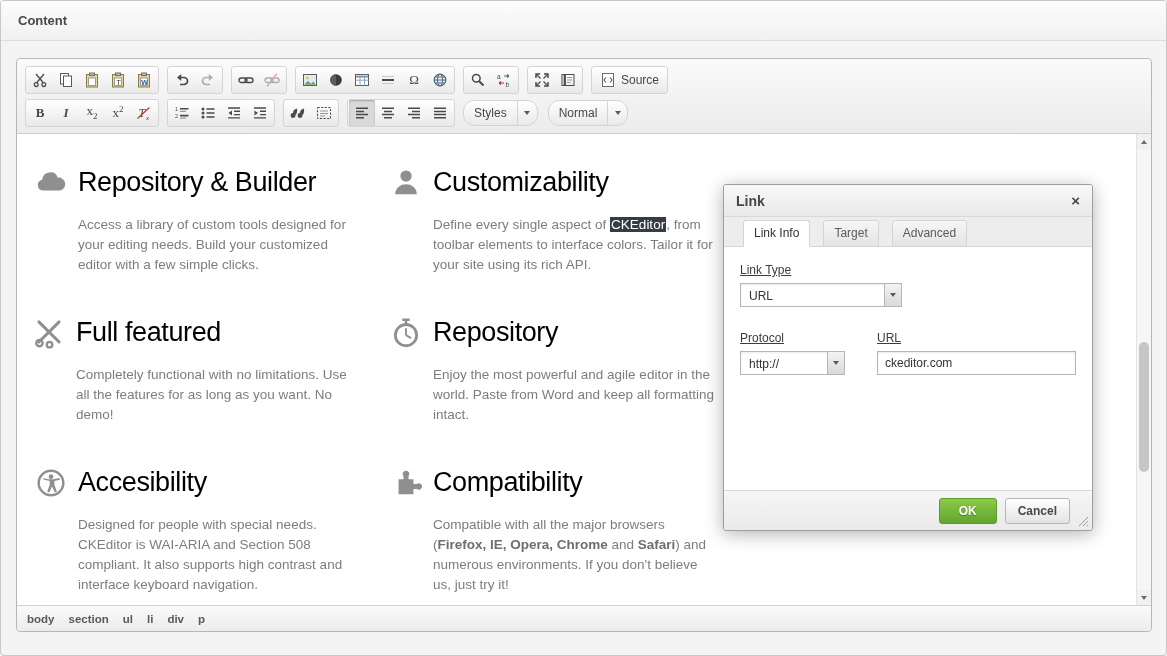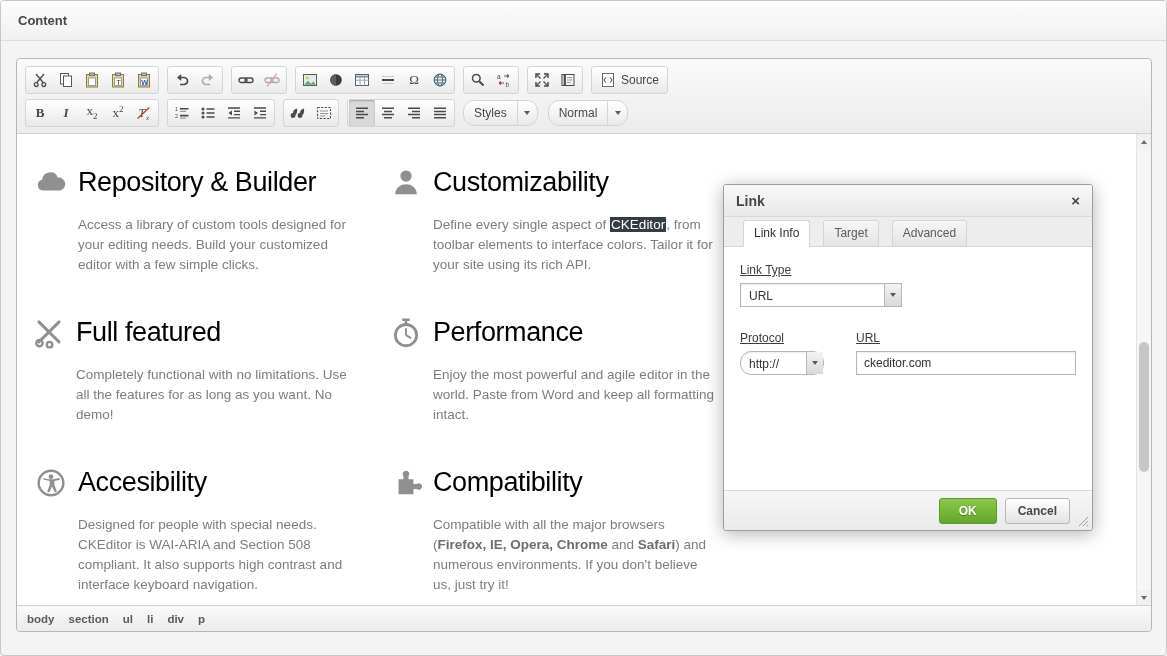--- a/index.html
+++ b/index.html
@@ -160,21 +160,21 @@
   .dlg-body { flex: 1; background: #fff; padding: 16px 16px 0; position: relative; }
   .dlg-label { display: block; font-size: 12px; color: #3c3c3c; text-decoration: underline; margin-bottom: 6px; }
   .ckselect {
     display: inline-flex; align-items: stretch;
     height: 24px; border: 1px solid #b6b6b6; background: #fff;
     box-shadow: inset 0 1px 2px rgba(0,0,0,.08);
   }
   .cksel-text { flex: 1; font-size: 12px; color: #333; padding: 5px 8px 0; }
   .cksel-btn { width: 17px; border-left: 1px solid #b6b6b6; background: linear-gradient(#f3f3f3, #d9d9d9); display: flex; align-items: center; justify-content: center; }
   .w160 { width: 162px; }
-  .w84 { width: 84px; border-radius: 11px; }
+  .w84 { width: 105px; }
   .dlg-row { display: flex; gap: 32px; margin-top: 24px; }
   .dlg-col.grow { flex: 1; }
   .dlg-input {
     width: 100%; height: 24px;
     border: 1px solid #b6b6b6;
     box-shadow: inset 0 1px 2px rgba(0,0,0,.08);
     font-size: 12px; color: #333; padding: 0 7px;
     font-family: "Liberation Sans", sans-serif;
   }
   .dlg-footer {
@@ -607,21 +607,21 @@
       <h2>Full featured</h2>
       <p><span>Completely functional with no limitations. Use all the features for as long as you want. No demo!</span></p>
     </div>
 
     <div class="feature f4">
       <span class="f-icon">
           <svg viewBox="0 0 32 32">
             <use href="#f-clock"></use>
           </svg>
         </span>
-      <h2>Performance</h2>
+      <h2>Repository</h2>
       <p><span>Enjoy the most powerful and agile editor in the world. Paste from Word and keep all formatting intact.</span></p>
     </div>
 
     <div class="feature f5">
       <span class="f-icon">
           <svg viewBox="0 0 32 32">
             <use href="#f-access"></use>
           </svg>
         </span>
       <h2>Accesibility</h2>

